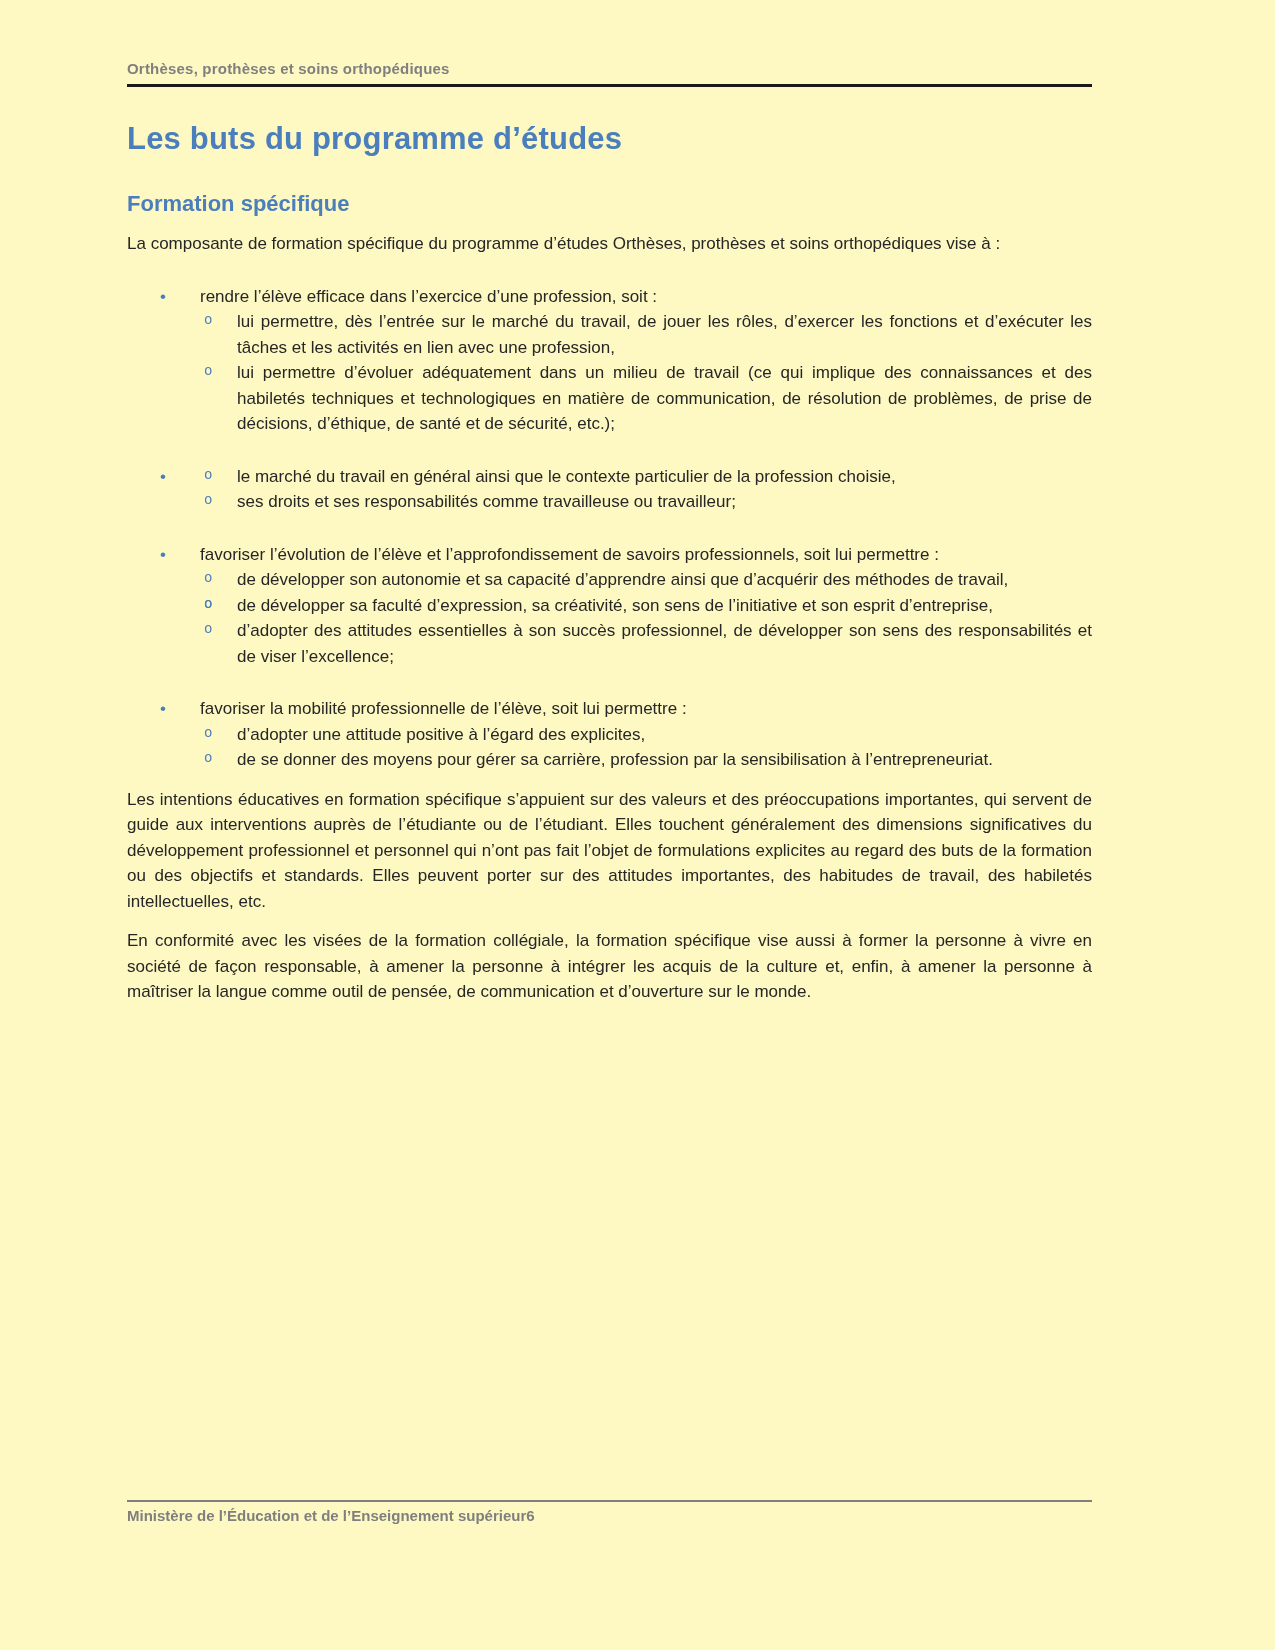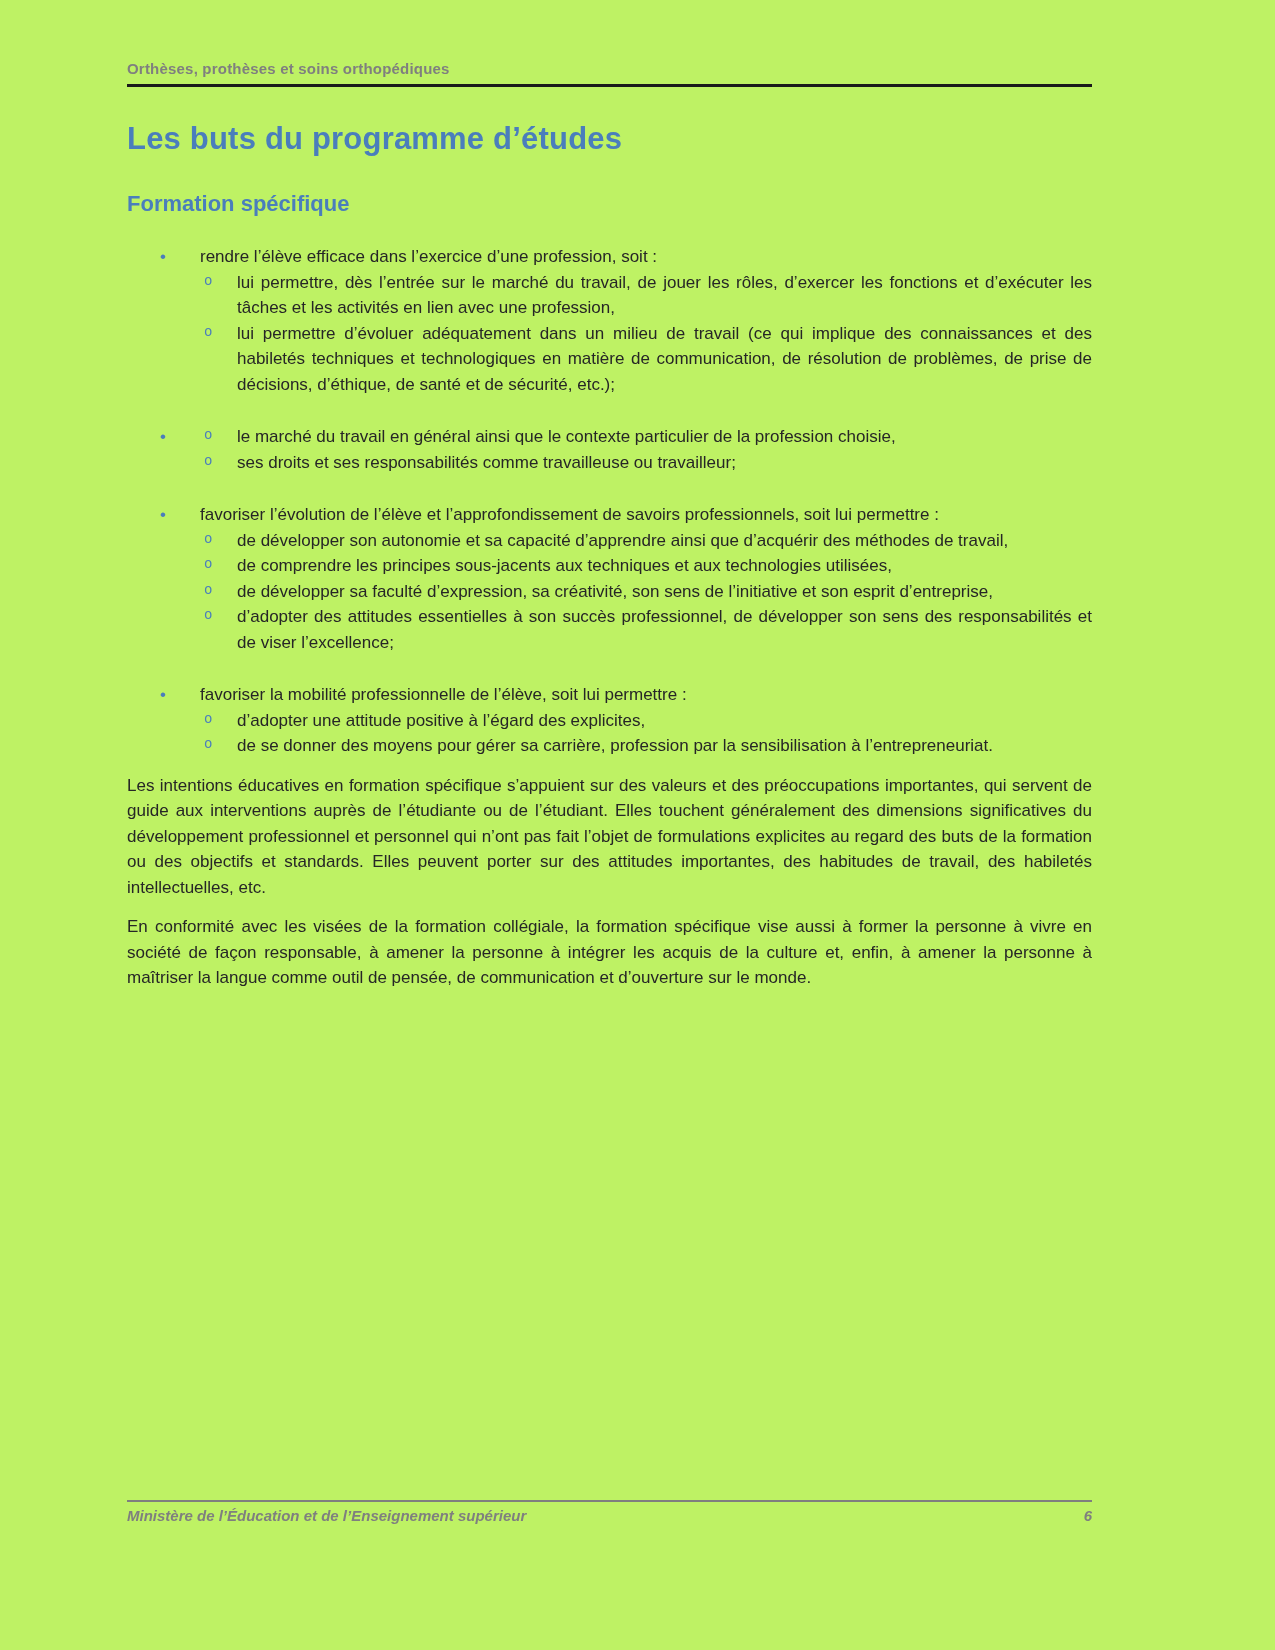--- a/index.html
+++ b/index.html
@@ -4,21 +4,21 @@
 <style>
   html, body {
     margin: 0;
     padding: 0;
     background: #ffffff;
   }
   .page {
     position: relative;
     width: 1275px;
     height: 1650px;
-    background: #bef264;
+    background: #fef9c3;
     font-family: "Liberation Sans", sans-serif;
     color: #262626;
     overflow: hidden;
     box-sizing: border-box;
   }
   .content {
     padding: 60px 183px 0 127px; 
   }
   
   .running-header {
@@ -101,43 +101,43 @@
     right: 183px;
     top: 1500px;
   }
   .footer-rule {
     border: none;
     border-top: 2px solid #7f7f7f;
     margin: 0 0 5px 0;
   }
   .footer-row {
     display: flex;
-    justify-content: space-between;
+    justify-content: flex-start;
     align-items: baseline;
-    font-style: italic;
   }
   .footer-left, .footer-page {
     font-size: 15px;
     font-weight: bold;
     color: #7f7f7f;
   }
 </style>
 </head>
 <body>
 
 <div class="page">
   <div class="content">
 
     <div class="running-header">Orthèses, prothèses et soins orthopédiques</div>
     <hr class="header-rule">
 
     <h1 class="doc-title">Les buts du programme d’études</h1>
 
     <h2 class="section-heading">Formation spécifique</h2>
 
+    <p class="body-text">La composante de formation spécifique du programme d’études Orthèses, prothèses et soins orthopédiques vise à :</p>
 
     <ul class="bullets">
 
       <li class="b-item">
         <span class="b-marker">•</span>
         <span class="b-text">rendre l’élève efficace dans l’exercice d’une profession, soit :</span>
         <ul class="subs">
           <li class="s-item">
             <span class="s-marker">o</span>
             <span class="s-text">lui permettre, dès l’entrée sur le marché du travail, de jouer les rôles, d’exercer les fonctions et d’exécuter les tâches et les activités en lien avec une profession,</span>
@@ -166,21 +166,20 @@
       <li class="b-item">
         <span class="b-marker">•</span>
         <span class="b-text">favoriser l’évolution de l’élève et l’approfondissement de savoirs professionnels, soit lui permettre :</span>
         <ul class="subs">
           <li class="s-item">
             <span class="s-marker">o</span>
             <span class="s-text">de développer son autonomie et sa capacité d’apprendre ainsi que d’acquérir des méthodes de travail,</span>
           </li>
           <li class="s-item">
             <span class="s-marker">o</span>
-            <span class="s-text">de comprendre les principes sous-jacents aux techniques et aux technologies utilisées,</span>
           </li>
           <li class="s-item">
             <span class="s-marker">o</span>
             <span class="s-text">de développer sa faculté d’expression, sa créativité, son sens de l’initiative et son esprit d’entreprise,</span>
           </li>
           <li class="s-item">
             <span class="s-marker">o</span>
             <span class="s-text">d’adopter des attitudes essentielles à son succès professionnel, de développer son sens des responsabilités et de viser l’excellence;</span>
           </li>
         </ul>

